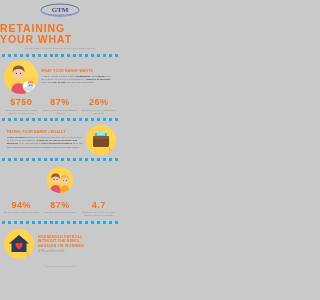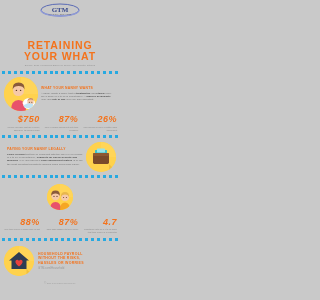--- a/index.html
+++ b/index.html
@@ -12,27 +12,27 @@
   .page{position:relative;width:120px;height:300px;background:#c9c9c9;}
 
   
   .header{padding-top:3px;text-align:center;}
   .logo{
     width:44px;height:15px;margin:0 auto;
     position:relative;
   }
   .logo svg{display:block;}
   .title{
-    margin-top:22px;
+    margin-top:5px;
     color:#f4731c;
     font-weight:bold;
     font-size:10.5px;
     line-height:10.5px;
     letter-spacing:0.9px;
-    text-align:center;
+    text-align:left;
   }
   .subtitle{
     margin-top:3px;
     color:#8d8d8d;
     font-size:2.2px;
     line-height:3.1px;
     letter-spacing:0.15px;
     text-align:center;
     padding:0 16px;
   }
@@ -77,21 +77,21 @@
   .p{
     color:#6f6f6f;
     font-size:2.5px;
     line-height:3.3px;
     letter-spacing:0.05px;
   }
   .p b{color:#4a4a4a;}
 
   
   .stats{display:flex;padding:3px 2px 0 2px;}
-  .stat{flex:1 1 0;text-align:right;padding:0 1px;font-style:italic;}
+  .stat{flex:1 1 0;text-align:center;padding:0 1px;}
   .stat .n{
     color:#f4731c;
     font-weight:bold;
     font-size:9px;
     line-height:10px;
     letter-spacing:0.5px;
   }
   .stat .cap{
     margin-top:1.5px;
     color:#8d8d8d;
@@ -300,21 +300,21 @@
         <circle cx="18" cy="13" r="4" fill="#f6c9a8"></circle>
         <path d="M14 13 q-0.4 -5 4 -5 q4.4 0 4 5 q-1 -2.4 -4 -2.4 q-3 0 -4 2.4 z" fill="#e8b64c"></path>
         <circle cx="16.6" cy="13.4" r="0.5" fill="#5a3b29"></circle>
         <circle cx="19.4" cy="13.4" r="0.5" fill="#5a3b29"></circle>
       </svg>
     </div>
   </div>
 
   <div class="stats">
     <div class="stat">
-      <div class="n">88%</div>
+      <div class="n">94%</div>
       <div class="cap">give their nanny a salary raise or gift</div>
     </div>
     <div class="stat">
       <div class="n">87%</div>
       <div class="cap">offer paid holidays to their nanny</div>
     </div>
     <div class="stat">
       <div class="n">4.7</div>
       <div class="cap">importance rate on a 1 to 10 scale that their nanny is a respectful</div>
     </div>

